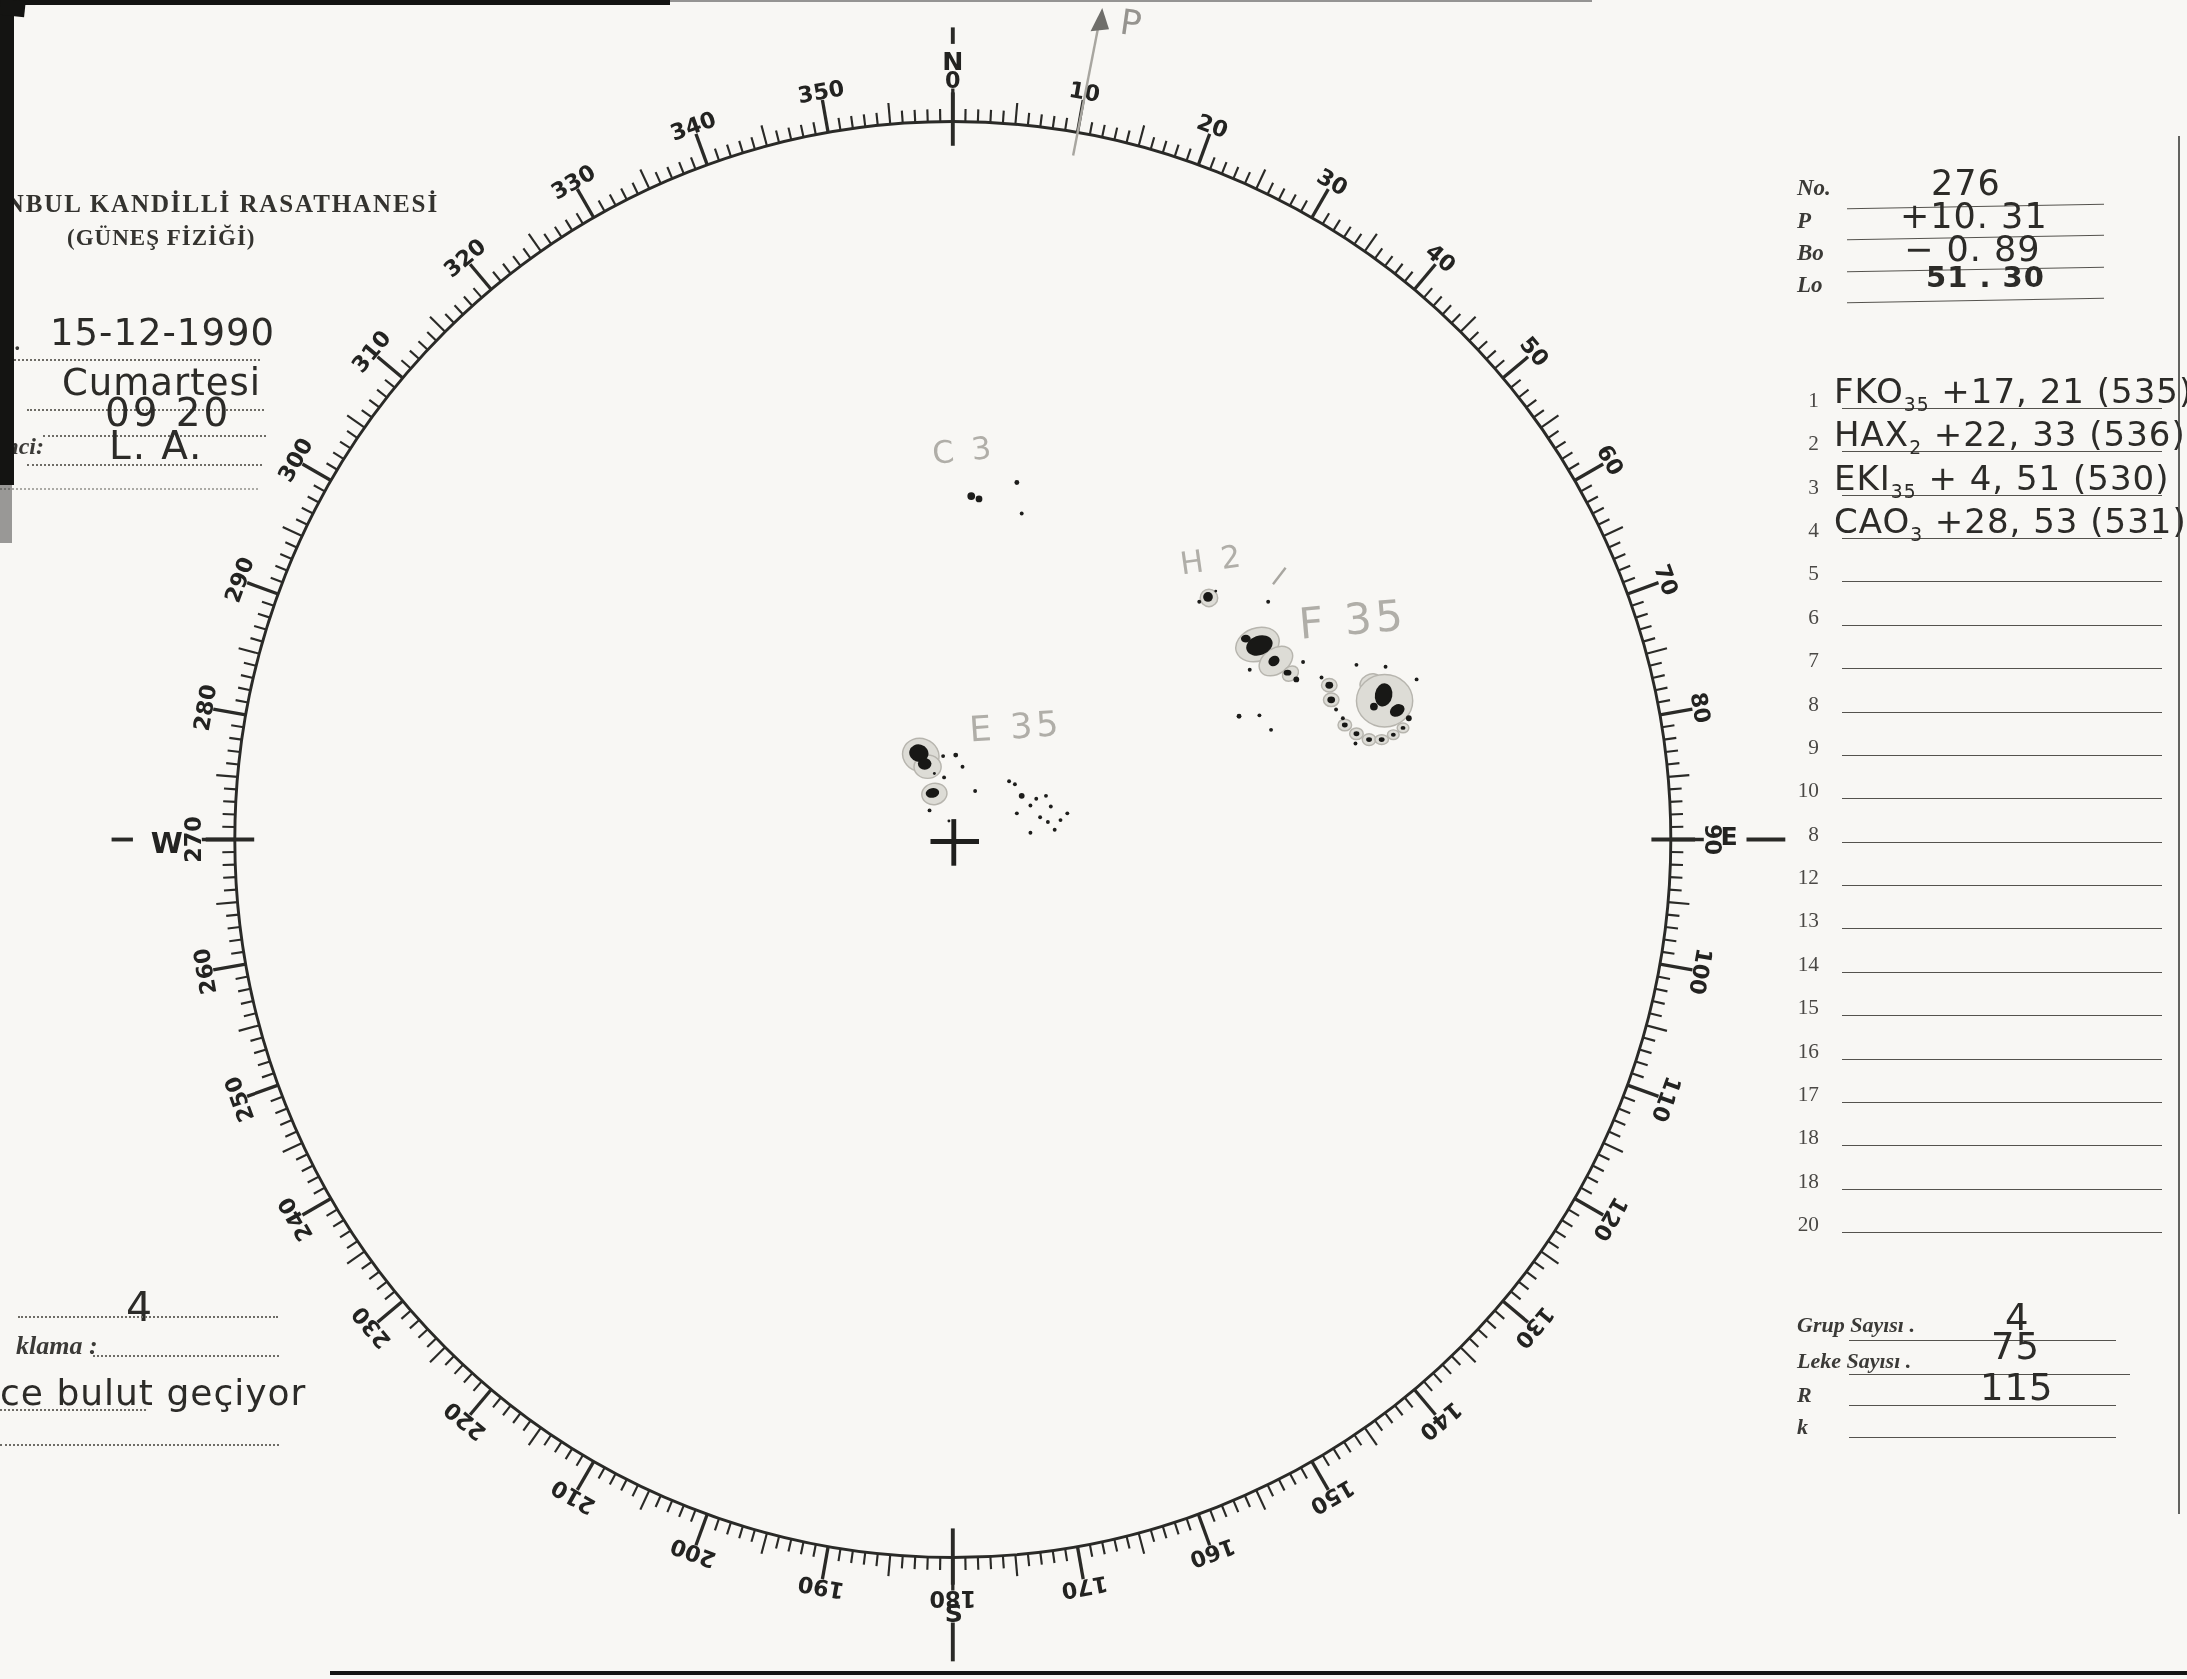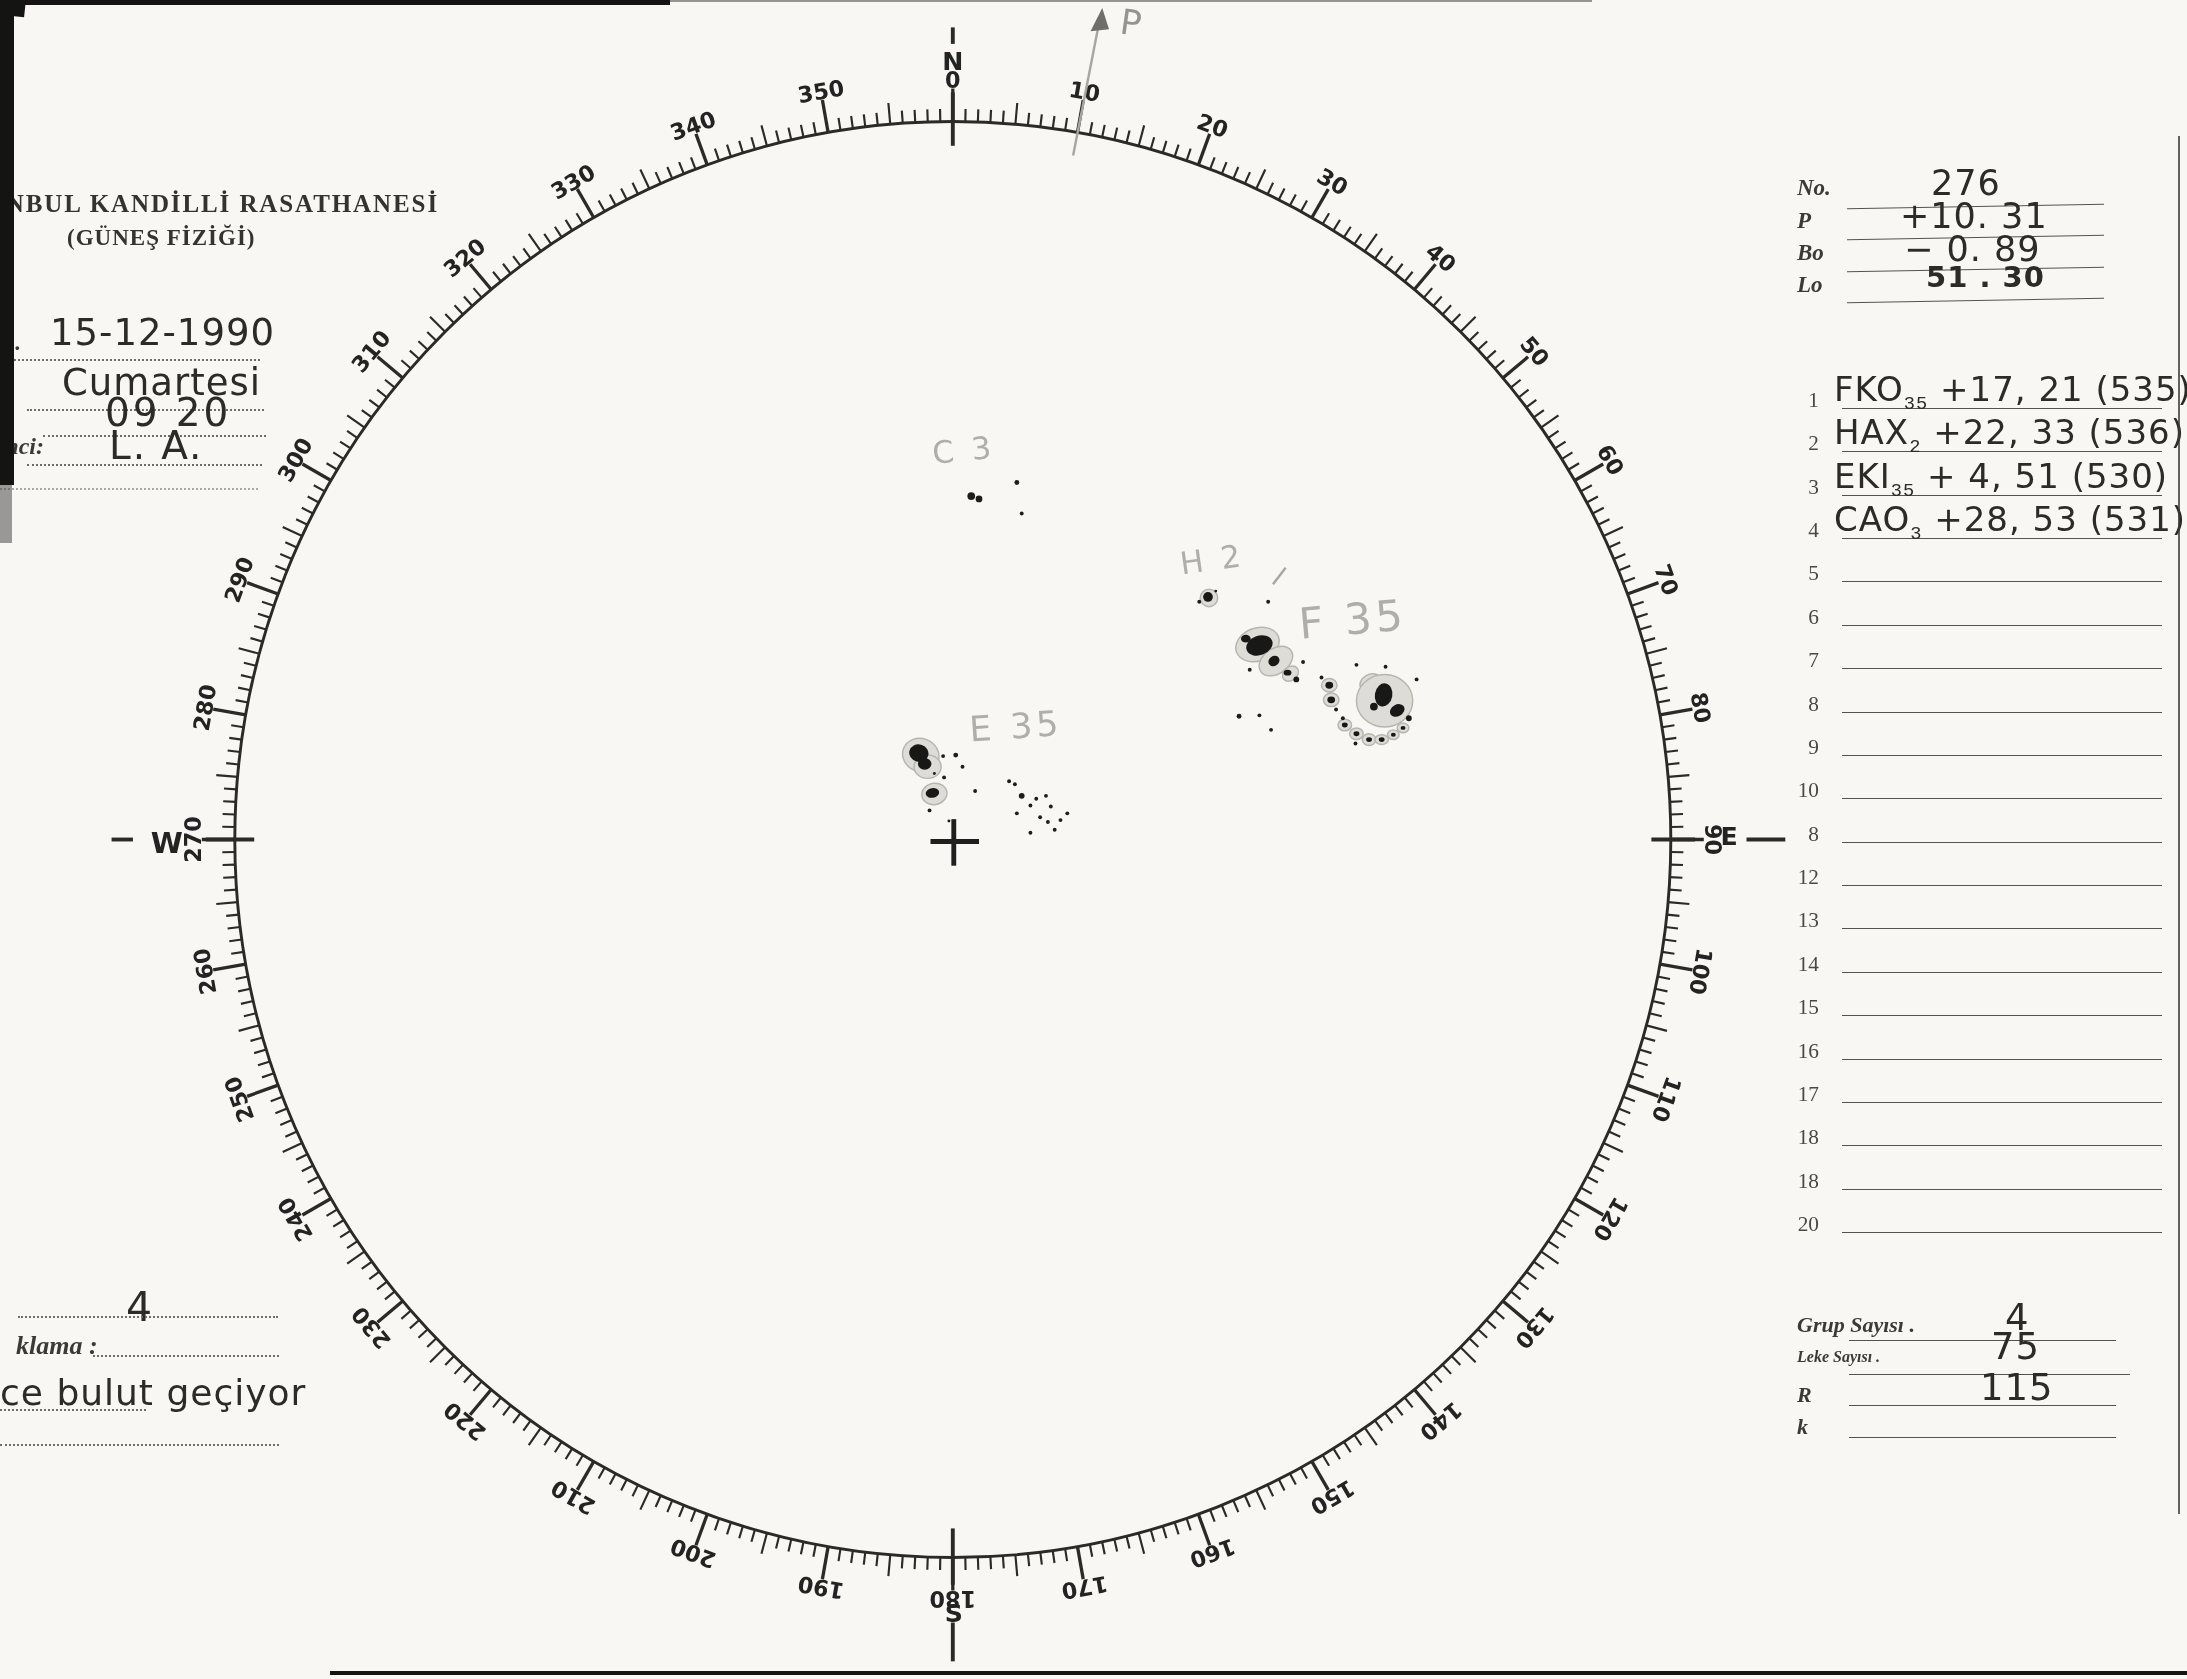--- a/index.html
+++ b/index.html
@@ -4,21 +4,21 @@
 <style>
   html,body{margin:0;padding:0;background:#8a8a8a;}
   .page{position:relative;width:2187px;height:1680px;background:#f8f7f4;overflow:hidden;
         font-family:"Liberation Serif",serif;color:#2f2e2b;}
   .abs{position:absolute;}
   .hw{font-family:"DejaVu Sans",sans-serif;color:#2c2b28;letter-spacing:1px;white-space:nowrap;}
   .lbl{font-family:"Liberation Serif",serif;font-style:italic;font-weight:700;color:#3b3a37;white-space:nowrap;}
   .rule{border-top:1.6px solid #55534e;height:0;}
   .dotl{border-top:2.1px dotted #6e6c66;height:0;}
   .num{font-family:"Liberation Serif",serif;color:#4a4845;}
-  sub{font-size:.55em;font-family:Liberation Mono, monospace;}
+  sub{font-size:.55em;}
   svg{position:absolute;left:0;top:0;}
   .title1{font-weight:700;letter-spacing:1.9px;font-size:25px;color:#34332f;white-space:nowrap;}
   .title2{font-weight:700;letter-spacing:1px;font-size:23px;color:#34332f;white-space:nowrap;}
   .artifact{background:#141412;}
   .grow{position:absolute;height:45px;}
   .grow .n{position:absolute;left:0;bottom:-3.9px;width:43px;text-align:right;font-size:21.3px;}
   .grow .ln{position:absolute;left:66px;width:320px;bottom:0;}
   .grow .tx{position:absolute;left:58px;bottom:-5.8px;font-size:34px;}
 </style>
 </head>
@@ -657,21 +657,21 @@
         <span class="n num">20</span>
         <div class="ln rule"></div>
       </div>
     </div>
 
   <div id="summary">
     <div class="abs lbl" style="left:1797px;top:1312px;font-size:22px;">Grup Sayısı .</div>
     <div class="abs hw" style="left:2005px;top:1296px;font-size:37px;">4</div>
     <div class="abs rule" style="left:1849px;top:1340px;width:267px;"></div>
 
-    <div class="abs lbl" style="left:1797px;top:1348px;font-size:16px;">Leke Sayısı .</div>
+    <div class="abs lbl" style="left:1797px;top:1348px;font-size:22px;">Leke Sayısı .</div>
     <div class="abs hw" style="left:1991px;top:1325px;font-size:37px;">75</div>
     <div class="abs rule" style="left:1849px;top:1374px;width:281px;"></div>
 
     <div class="abs lbl" style="left:1797px;top:1382px;font-size:22px;">R</div>
     <div class="abs hw" style="left:1980px;top:1366px;font-size:37px;">115</div>
     <div class="abs rule" style="left:1849px;top:1405px;width:267px;"></div>
 
     <div class="abs lbl" style="left:1797px;top:1414px;font-size:22px;">k</div>
     <div class="abs rule" style="left:1849px;top:1437px;width:267px;"></div>
   </div>

